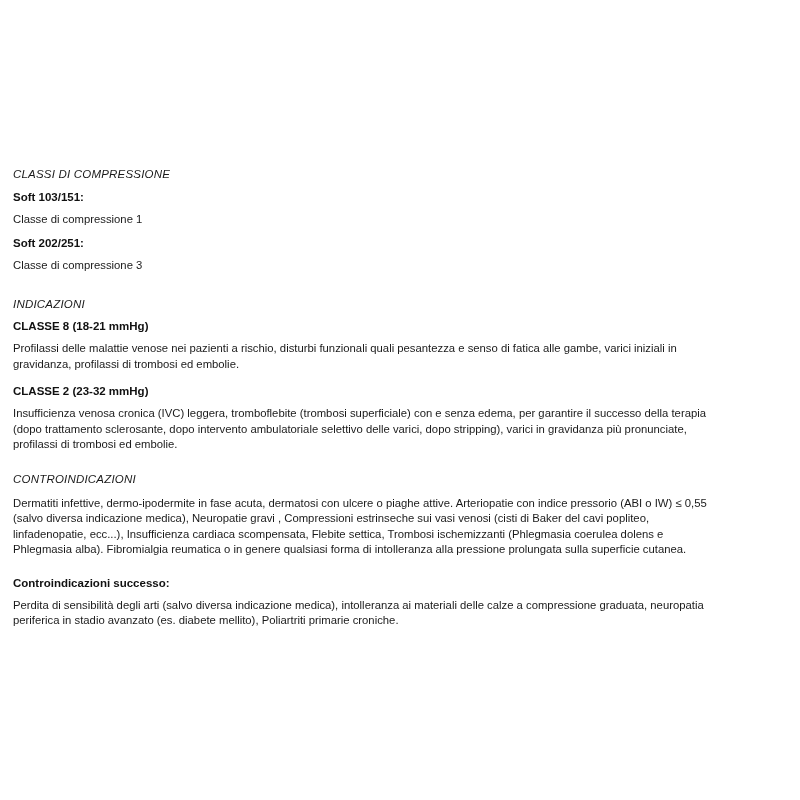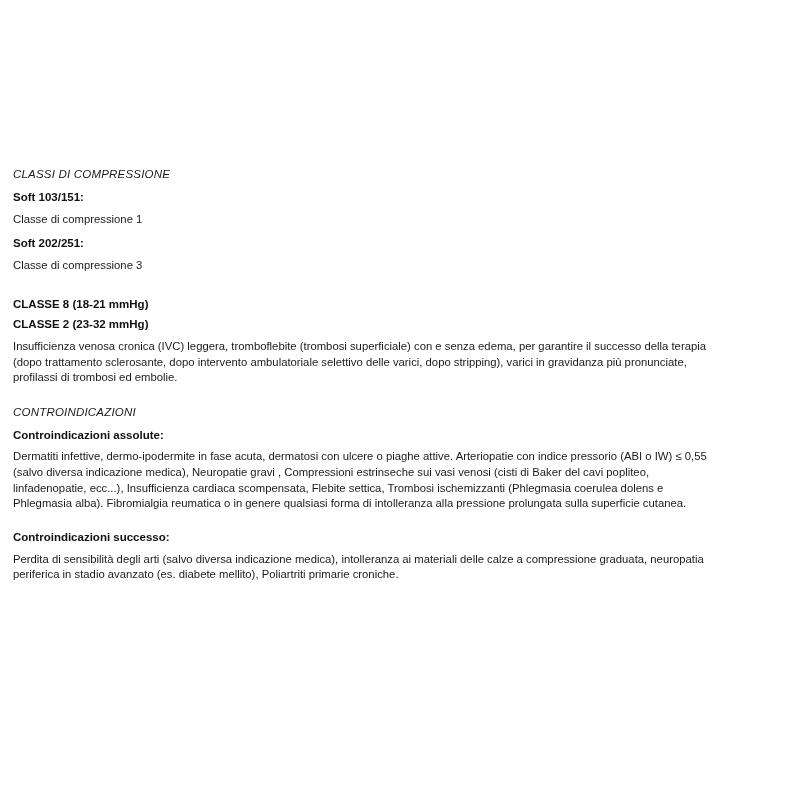--- a/index.html
+++ b/index.html
@@ -62,29 +62,30 @@
     <div class="sec-title">CLASSI DI COMPRESSIONE</div>
     <div class="sub-head">Soft 103/151:</div>
     <div class="body-text">Classe di compressione 1</div>
     <div class="sub-head">Soft 202/251:</div>
     <div class="body-text">Classe di compressione 3</div>
   </div>
 
   <div class="gap-md"></div>
 
   <div class="section indications">
+    <div class="sec-title">INDICAZIONI</div>
     <div class="sub-head">CLASSE 8 (18-21 mmHg)</div>
+    <div class="body-text wide">Profilassi delle malattie venose nei pazienti a rischio, disturbi funzionali quali pesantezza e senso di fatica alle gambe, varici iniziali in gravidanza, profilassi di trombosi ed embolie.</div>
     <div class="sub-head">CLASSE 2 (23-32 mmHg)</div>
     <div class="body-text wide">Insufficienza venosa cronica (IVC) leggera, tromboflebite (trombosi superficiale) con e senza edema, per garantire il successo della terapia (dopo trattamento sclerosante, dopo intervento ambulatoriale selettivo delle varici, dopo stripping), varici in gravidanza più pronunciate, profilassi di trombosi ed embolie.</div>
   </div>
 
   <div class="gap-sm"></div>
 
   <div class="section contra">
     <div class="sec-title">CONTROINDICAZIONI</div>
-    <div class="sub-head">Controindicazioni assolute:</div>
     <div class="body-text wide">Dermatiti infettive, dermo-ipodermite in fase acuta, dermatosi con ulcere o piaghe attive. Arteriopatie con indice pressorio (ABI o IW) ≤ 0,55 (salvo diversa indicazione medica), Neuropatie gravi , Compressioni estrinseche sui vasi venosi (cisti di Baker del cavi popliteo, linfadenopatie, ecc...), Insufficienza cardiaca scompensata, Flebite settica, Trombosi ischemizzanti (Phlegmasia coerulea dolens e Phlegmasia alba). Fibromialgia reumatica o in genere qualsiasi forma di intolleranza alla pressione prolungata sulla superficie cutanea.</div>
     <div class="gap-lg"></div>
     <div class="sub-head">Controindicazioni successo:</div>
     <div class="body-text wide">Perdita di sensibilità degli arti (salvo diversa indicazione medica), intolleranza ai materiali delle calze a compressione graduata, neuropatia periferica in stadio avanzato (es. diabete mellito), Poliartriti primarie croniche.</div>
   </div>
 
 </div>
 
 </body></html>

